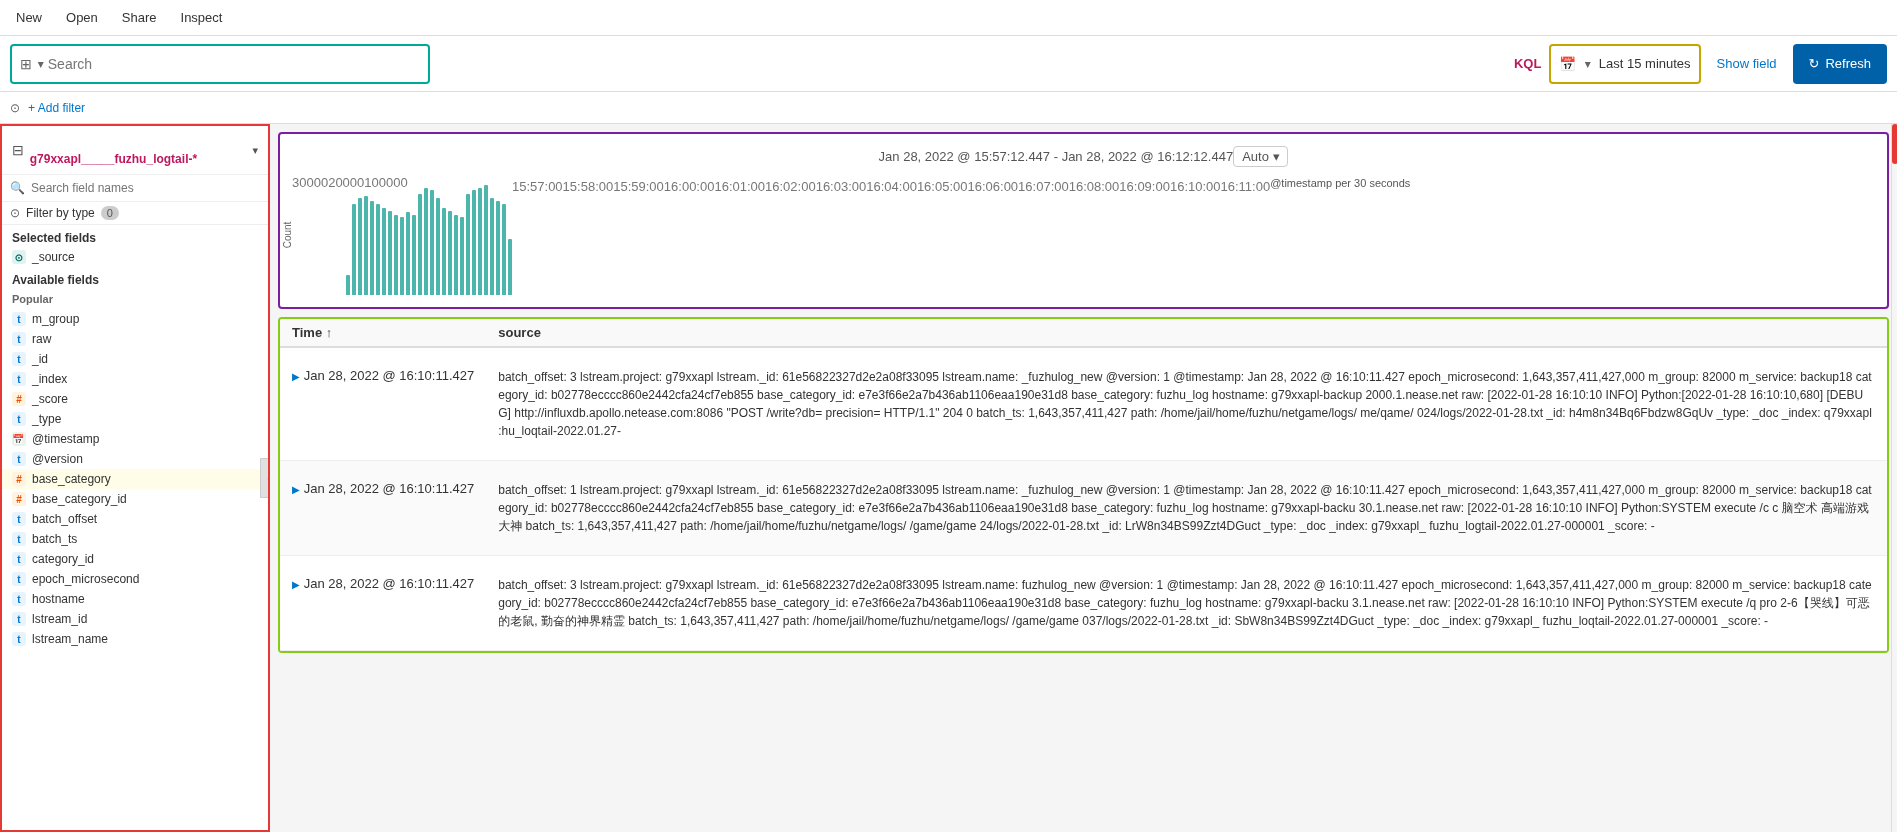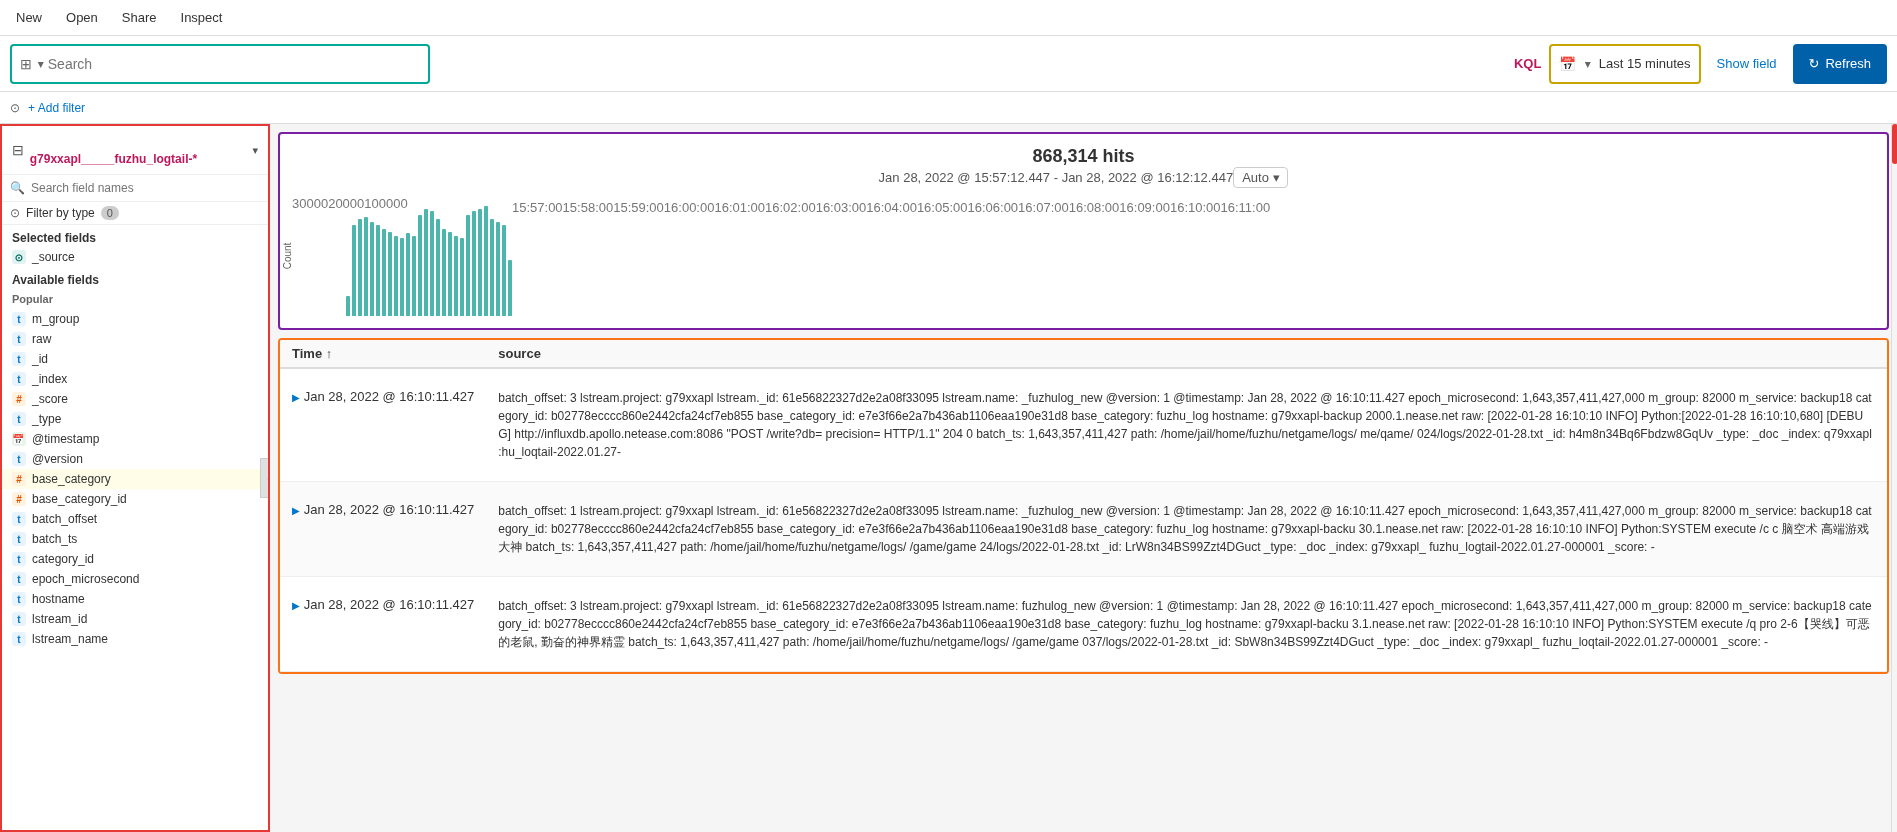--- a/index.html
+++ b/index.html
@@ -283,21 +283,21 @@
       font-size: 12px;
       cursor: pointer;
       display: flex;
       align-items: center;
       gap: 4px;
     }
 
     
     .results-container {
       background: #fff;
-      border: 2px solid #f97316;
+      border: 2px solid #84cc16;
       margin: 0 8px 8px;
       border-radius: 4px;
       overflow: auto;
     }
     .results-table {
       width: 100%;
       border-collapse: collapse;
     }
     .results-table th {
       background: #f9f9f9;
@@ -481,21 +481,20 @@
 
     <div class="collapse-handle">
       <span style="font-size:10px;color:#666;">‹</span>
     </div>
   </div>
 
   <div class="content-area">
 
     <div class="chart-container">
       <div class="chart-header">
-        <div class="chart-hits">868,314 hits</div>
         <div class="chart-date-range">
           <span>Jan 28, 2022 @ 15:57:12.447 - Jan 28, 2022 @ 16:12:12.447</span>
           <div class="chart-auto-select">
             <span>Auto</span>
             <span>▾</span>
           </div>
         </div>
       </div>
 
       <div style="display:flex;gap:4px;">
@@ -551,20 +550,21 @@
               <span>16:03:00</span>
               <span>16:04:00</span>
               <span>16:05:00</span>
               <span>16:06:00</span>
               <span>16:07:00</span>
               <span>16:08:00</span>
               <span>16:09:00</span>
               <span>16:10:00</span>
               <span>16:11:00</span>
             </div>
+          <div style="text-align:center;font-size:11px;color:#555;margin-top:2px;">@timestamp per 30 seconds</div>
         </div>
       </div>
     </div>
 
     <div class="results-container">
       <table class="results-table">
         <thead>
           <tr>
             <th class="col-time">
               <span>Time ↑</span>

